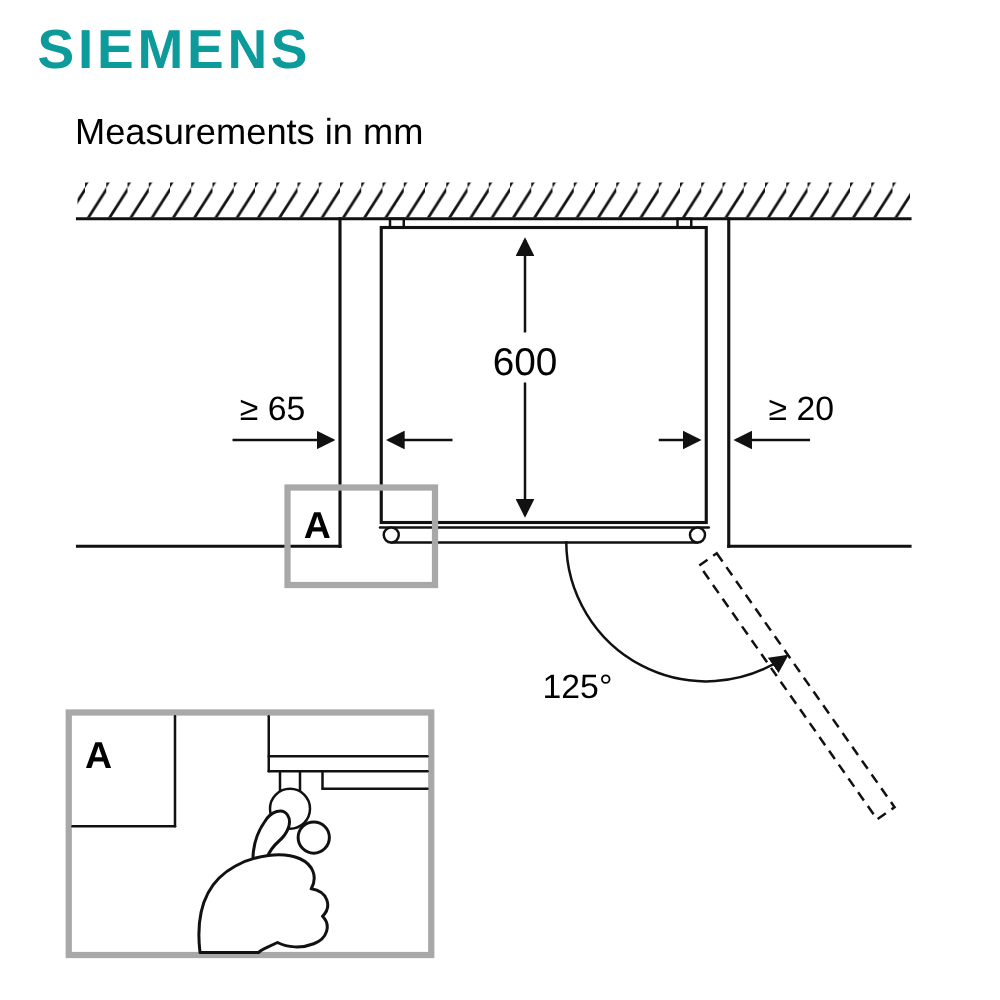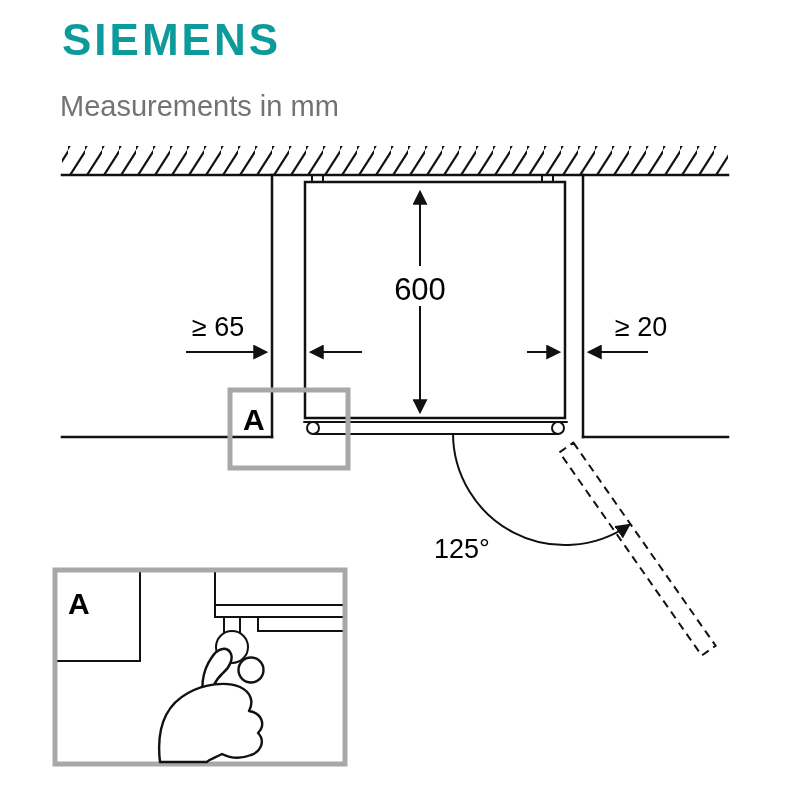--- a/index.html
+++ b/index.html
@@ -3,25 +3,25 @@
 <meta charset="utf-8">
 <style>
   :root { --brand:#0d9a9a; --ink:#111111; --box-gray:#a8a8a8; --bg:#ffffff; }
   * { box-sizing: border-box; }
   html,body { margin:0; padding:0; background:#fff; }
   body { width:800px; height:800px; overflow:hidden; }
   .stage { position:relative; width:800px; height:800px; background:var(--bg); font-family:"Liberation Sans", sans-serif; }
   .logo {
     position:absolute; left:30px; top:16px;
     font-size:44px; font-weight:700; letter-spacing:3px;
-    color:var(--brand); line-height:1.1;margin-left:32px;
+    color:var(--brand); line-height:1.1;
   }
   .subtitle {
     position:absolute; left:60px; top:90px;
-    font-size:29px; color:#737373;
+    font-size:29px; color:#000000;
   }
   svg.diagram { position:absolute; left:0; top:0; }
   .ln   { stroke:var(--ink); stroke-width:2.5; fill:none; stroke-linecap:square; }
   .thin { stroke:var(--ink); stroke-width:2;   fill:none; stroke-linecap:round; }
   .dim  { stroke:var(--ink); stroke-width:2;   fill:none; }
   .dash { stroke:var(--ink); stroke-width:2;   fill:none; stroke-dasharray:8 5.5; }
   .graybox { fill:none; stroke:var(--box-gray); stroke-width:5; }
   .lbl  { font-family:"Liberation Sans", sans-serif; font-size:27px; fill:#000; }
   .lbl-big { font-size:31px; }
   .marker-a { font-family:"Liberation Sans", sans-serif; font-size:30px; font-weight:700; fill:#000; }

